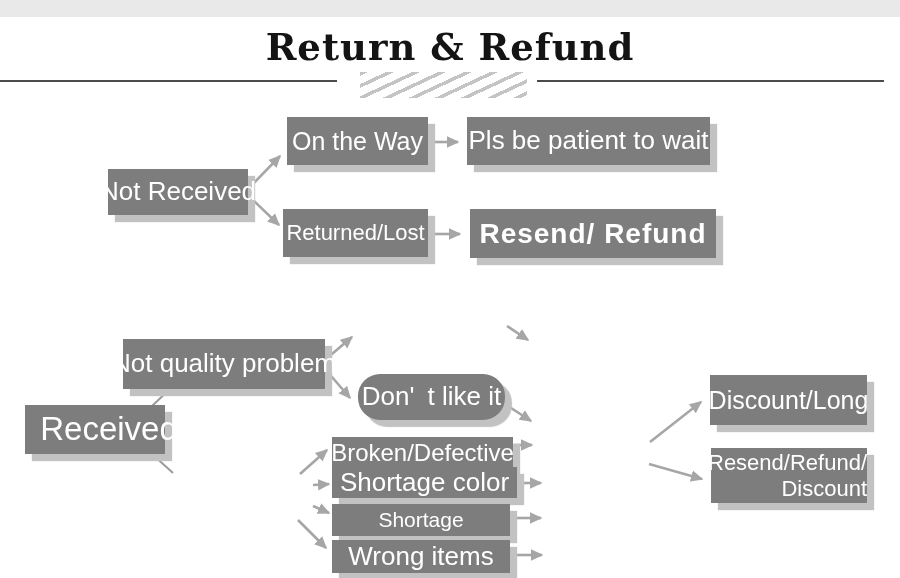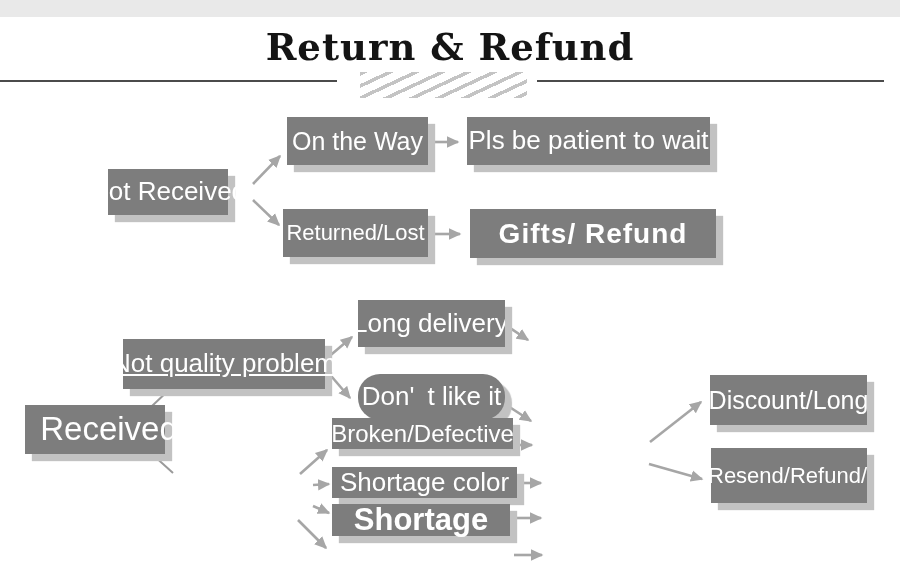--- a/index.html
+++ b/index.html
@@ -29,34 +29,34 @@
   svg.wires{position:absolute;inset:0;width:900px;height:578px;pointer-events:none;}
   .arrow{stroke:var(--arrow);stroke-width:2.6;fill:none;}
   .plain{stroke:var(--connector);stroke-width:2;fill:none;}
   #ah path{fill:var(--arrow);}
   
   .node{
     position:absolute;background:var(--box-bg);color:var(--box-text);
     display:flex;align-items:center;justify-content:center;text-align:center;
     box-shadow:7px 7px 1px var(--box-shadow);white-space:nowrap;line-height:1.05;
   }
-  .b-not-received      {left:108px;top:152px;width:120px;height:46px;font-size:26px;}
+  .b-not-received      {left:108px;top:152px;width:140px;height:46px;font-size:26px;}
   .b-on-the-way        {left:287px;top:100px;width:141px;height:48px;font-size:25px;}
   .b-pls-wait          {left:467px;top:100px;width:243px;height:48px;font-size:26px;}
   .b-returned-lost     {left:283px;top:192px;width:145px;height:48px;font-size:22px;align-items:center;}
   .b-resend-refund     {left:470px;top:192px;width:246px;height:49px;font-size:28px;font-weight:600;letter-spacing:1px;}
   .b-received          {left:25px; top:388px;width:140px;height:49px;font-size:33px;padding-left:28px;}
-  .b-not-quality       {left:123px;top:322px;width:202px;height:50px;font-size:26px;text-decoration:underline;}
+  .b-not-quality       {left:123px;top:322px;width:202px;height:50px;font-size:26px;}
   .b-long-delivery     {left:358px;top:283px;width:147px;height:47px;font-size:26px;justify-content:flex-start;overflow:hidden;}
   .b-long-delivery span{text-indent:-5px;}
   .b-dont-like-it      {left:358px;top:357px;width:147px;height:46px;font-size:26px;border-radius:22px;}
   .b-quality           {left:123px;top:455px;width:190px;height:48px;font-size:27px;}
-  .b-broken            {left:332px;top:401px;width:181px;height:31px;font-size:24px;}
+  .b-broken            {left:332px;top:420px;width:181px;height:31px;font-size:24px;}
   .b-diff-color        {left:332px;top:450px;width:185px;height:31px;font-size:26px;}
-  .b-shortage          {left:332px;top:487px;width:178px;height:32px;font-size:31px;font-weight:bold;}
+  .b-shortage          {left:332px;top:487px;width:178px;height:32px;font-size:21px;}
   .b-wrong-items       {left:332px;top:523px;width:178px;height:33px;font-size:26px;}
   .b-contact-us        {left:535px;top:408px;width:148px;height:48px;font-size:28px;}
   .b-discount-gifts    {left:710px;top:358px;width:157px;height:50px;font-size:25px;}
   .b-resend-discount   {left:711px;top:431px;width:156px;height:55px;font-size:22px;
                         flex-direction:column;align-items:flex-end;justify-content:center;
                         padding-left:8px;text-align:left;line-height:1.15;}
 </style>
 </head>
 <body>
 
@@ -107,44 +107,45 @@
   <div class="node b-on-the-way">
     <span>On the Way</span>
   </div>
   <div class="node b-pls-wait">
     <span>Pls be patient to wait</span>
   </div>
   <div class="node b-returned-lost">
     <span>Returned/Lost</span>
   </div>
   <div class="node b-resend-refund">
-    <span>Gifts/ Refund</span>
+    <span>Resend/ Refund</span>
   </div>
 
   <div class="node b-received">
     <span>Received</span>
   </div>
   <div class="node b-not-quality">
     <span>Not quality problem</span>
-  </div>
-  <div class="node b-long-delivery">
-    <span>Long delivery</span>
   </div>
   <div class="node b-dont-like-it">
     <span>Don' t like it</span>
   </div>
   <div class="node b-broken">
     <span>Broken/Defective</span>
   </div>
   <div class="node b-diff-color">
     <span>Shortage color</span>
   </div>
   <div class="node b-shortage">
     <span>Shortage</span>
   </div>
+  <div class="node b-wrong-items">
+    <span>Wrong items</span>
+  </div>
   <div class="node b-discount-gifts">
     <span>Discount/Long</span>
   </div>
   <div class="node b-resend-discount">
     <span>Resend/Refund/</span>
+    <span>Discount</span>
   </div>
 
 </div>
 
 </body></html>

